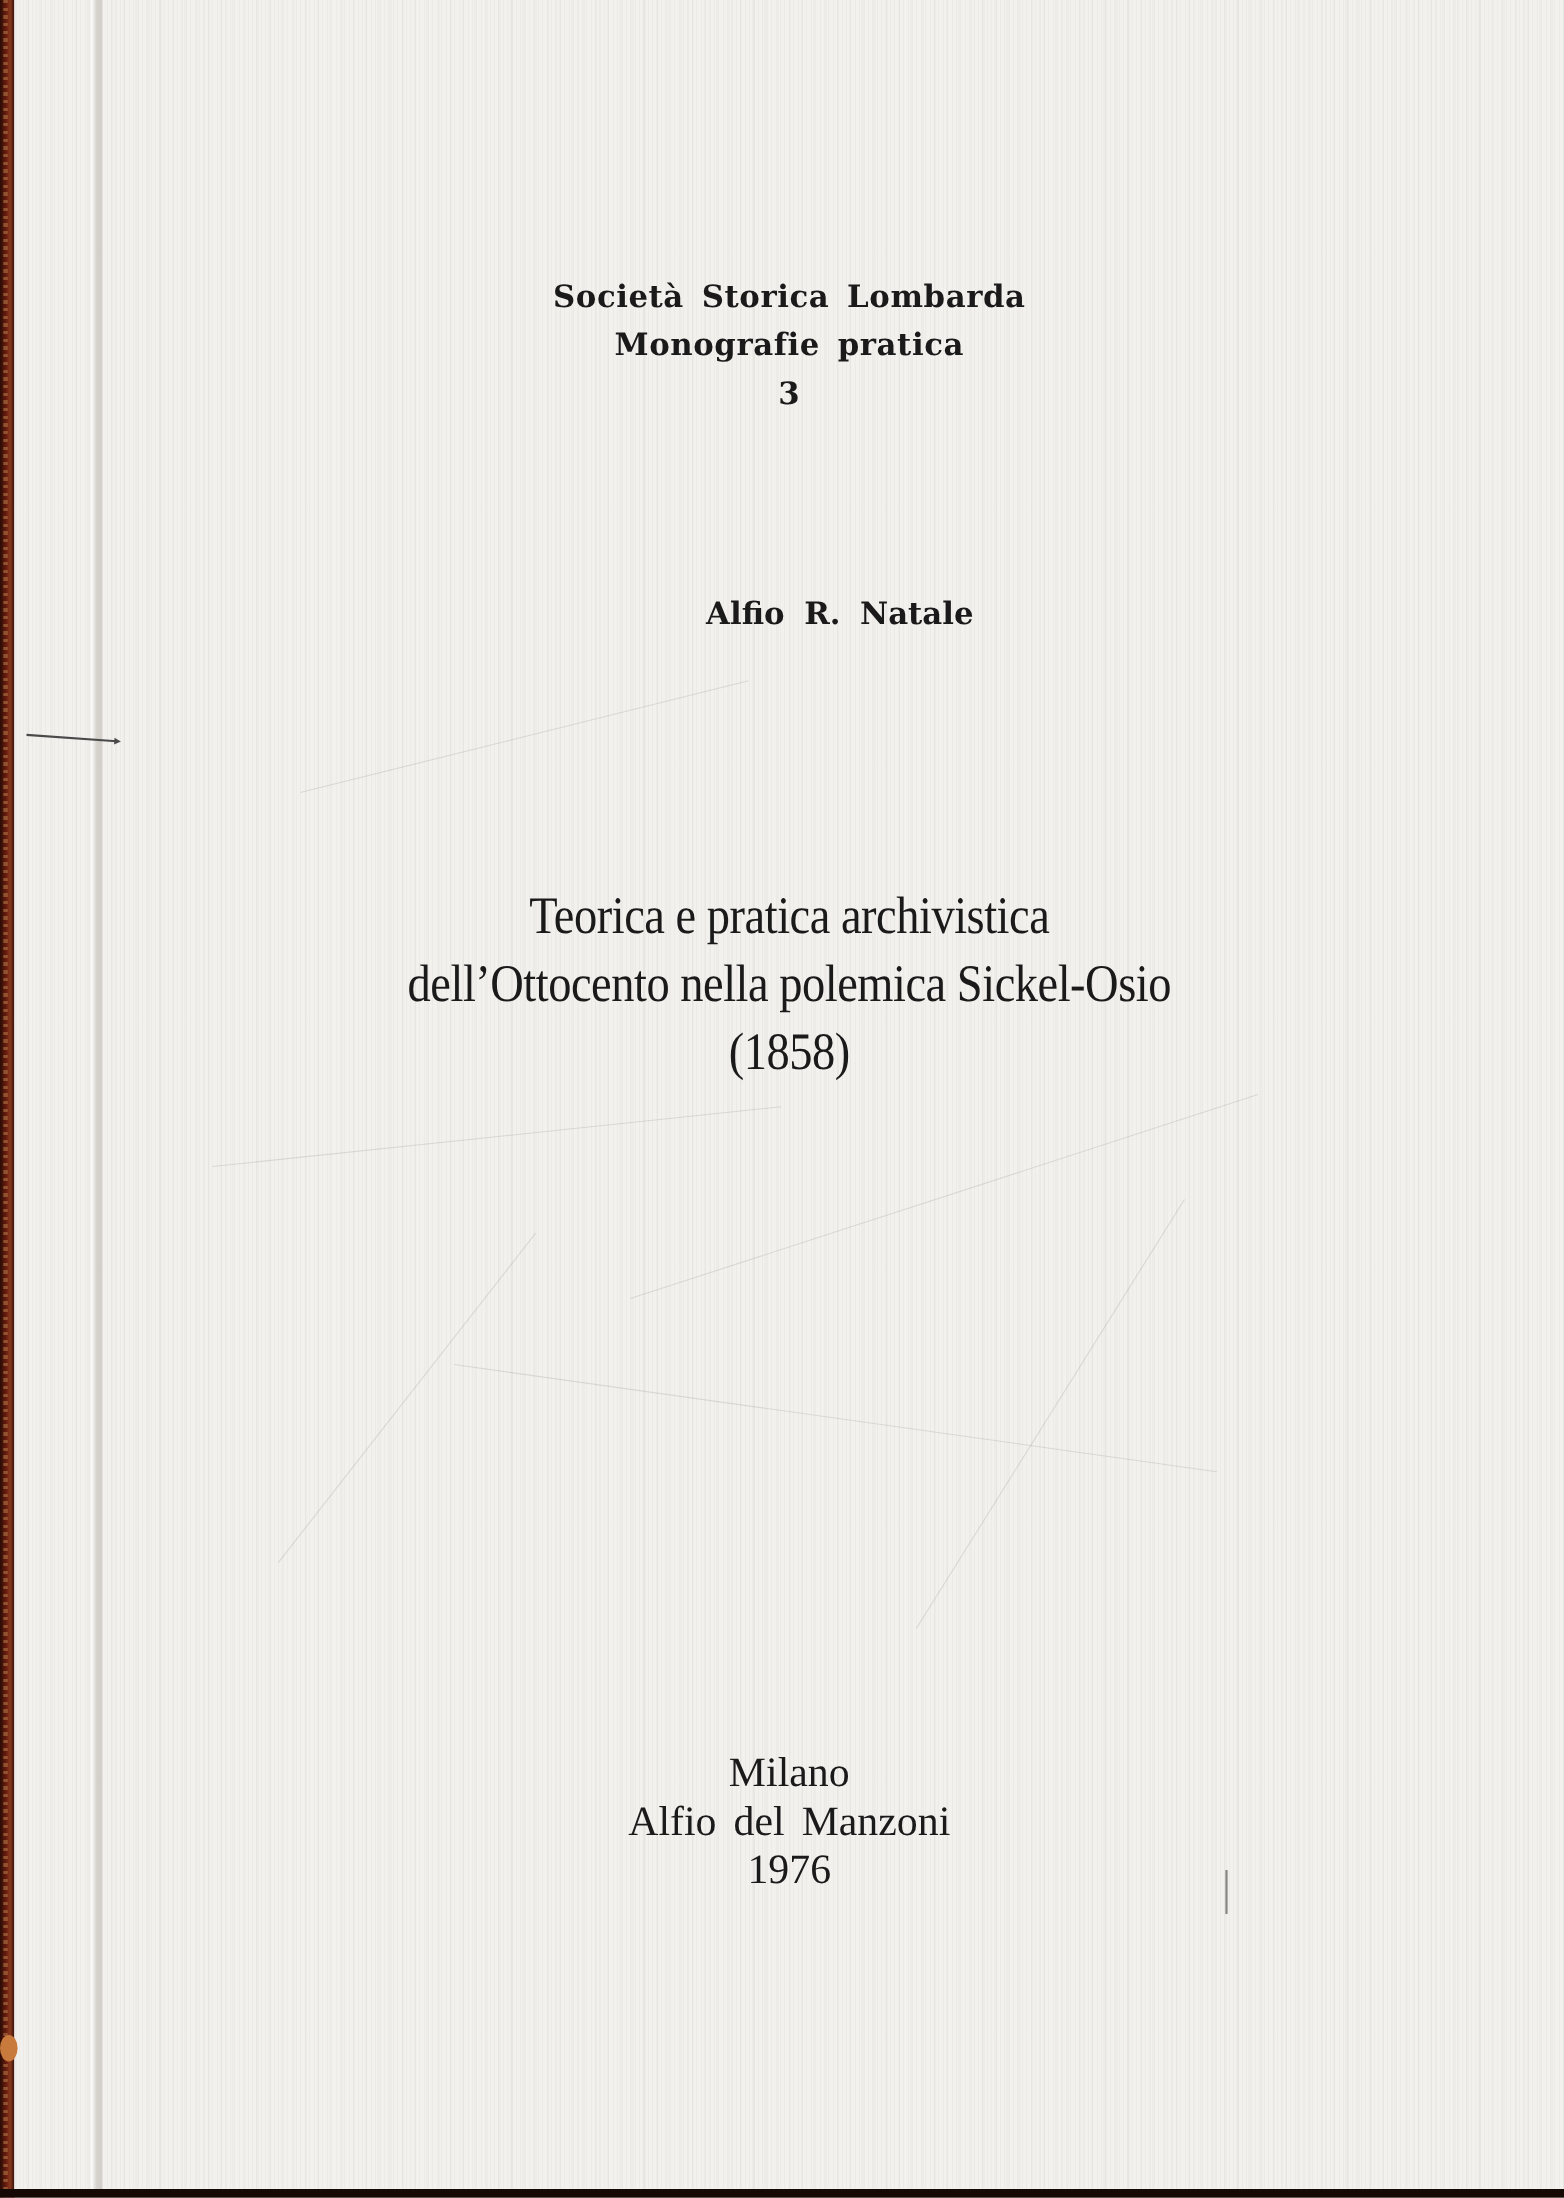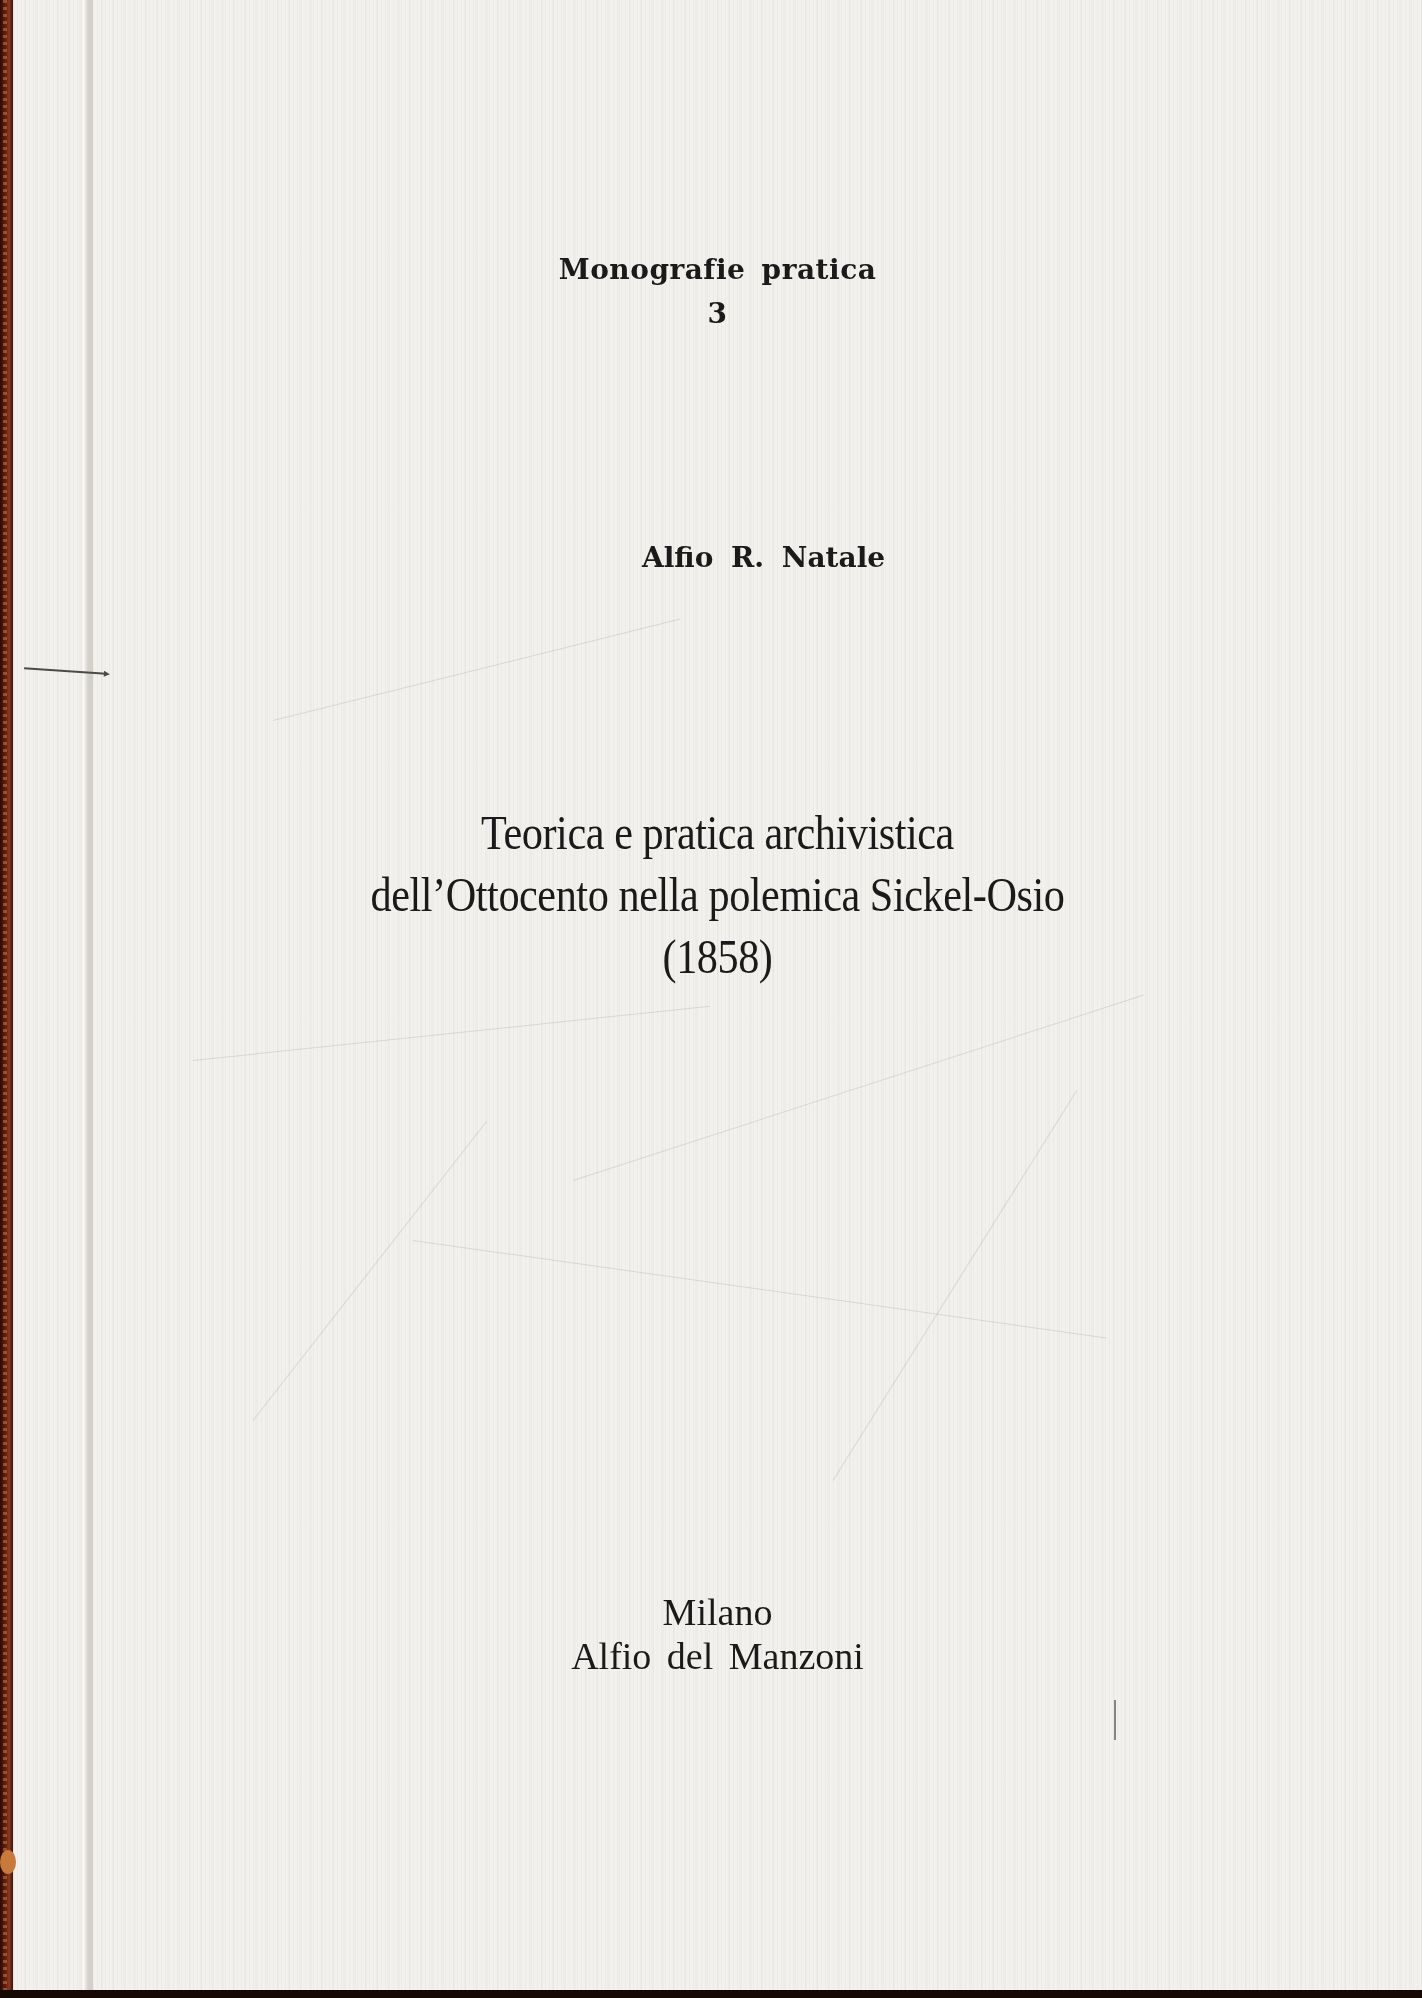--- a/index.html
+++ b/index.html
@@ -144,31 +144,33 @@
     <div class="scratch" style="left:240px;top:1420px;width:380px;transform:rotate(-52deg);"></div>
     <div class="scratch" style="left:820px;top:1480px;width:460px;transform:rotate(-58deg);"></div>
     <div class="scratch" style="left:400px;top:1240px;width:700px;transform:rotate(8deg);"></div>
   </div>
 
   <div class="stray-mark"></div>
   <div class="tick"></div>
   <div class="chip"></div>
 
   <div class="block series">
+    <span class="line">Società Storica Lombarda</span>
     <span class="line">Monografie pratica</span>
     <span class="line">3</span>
   </div>
 
   <div class="block author">Alfio R. Natale</div>
 
   <div class="block title">
     <span class="line">Teorica e pratica archivistica</span>
     <span class="line">dell’Ottocento nella polemica Sickel-Osio</span>
     <span class="line">(1858)</span>
   </div>
 
   <div class="block publisher">
     <span class="line">Milano</span>
     <span class="line">Alfio del Manzoni</span>
+    <span class="line">1976</span>
   </div>
 
   <div class="bottom-edge"></div>
 </div>
 
 </body></html>

